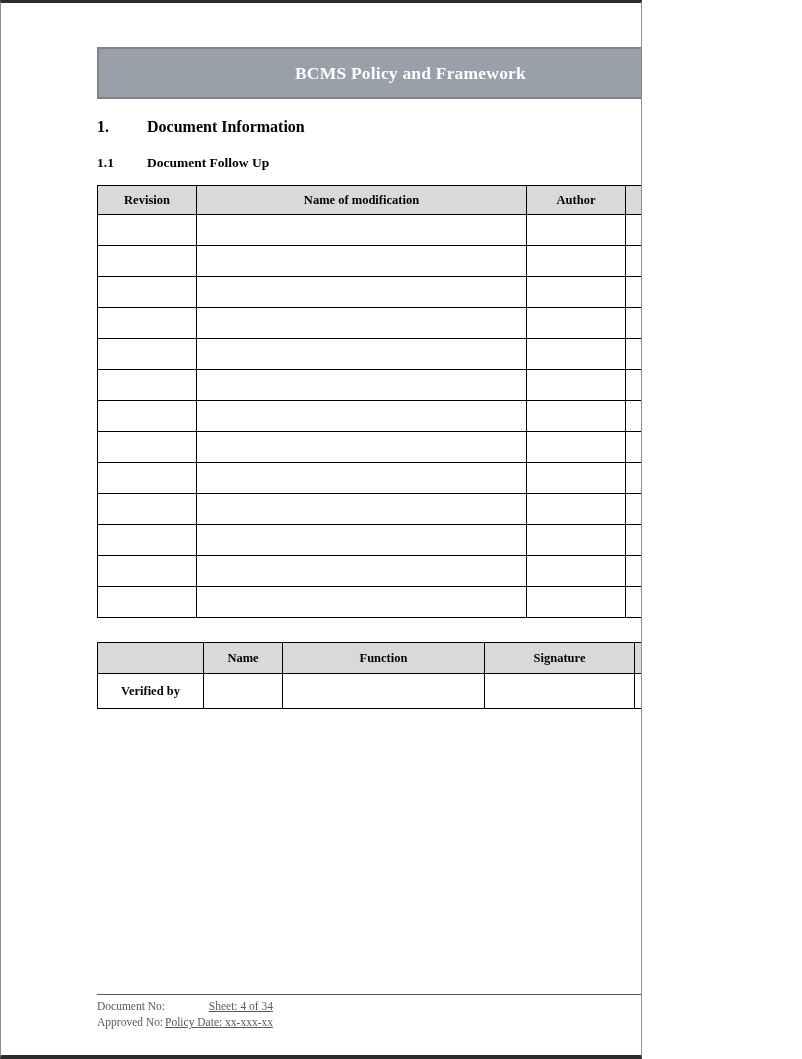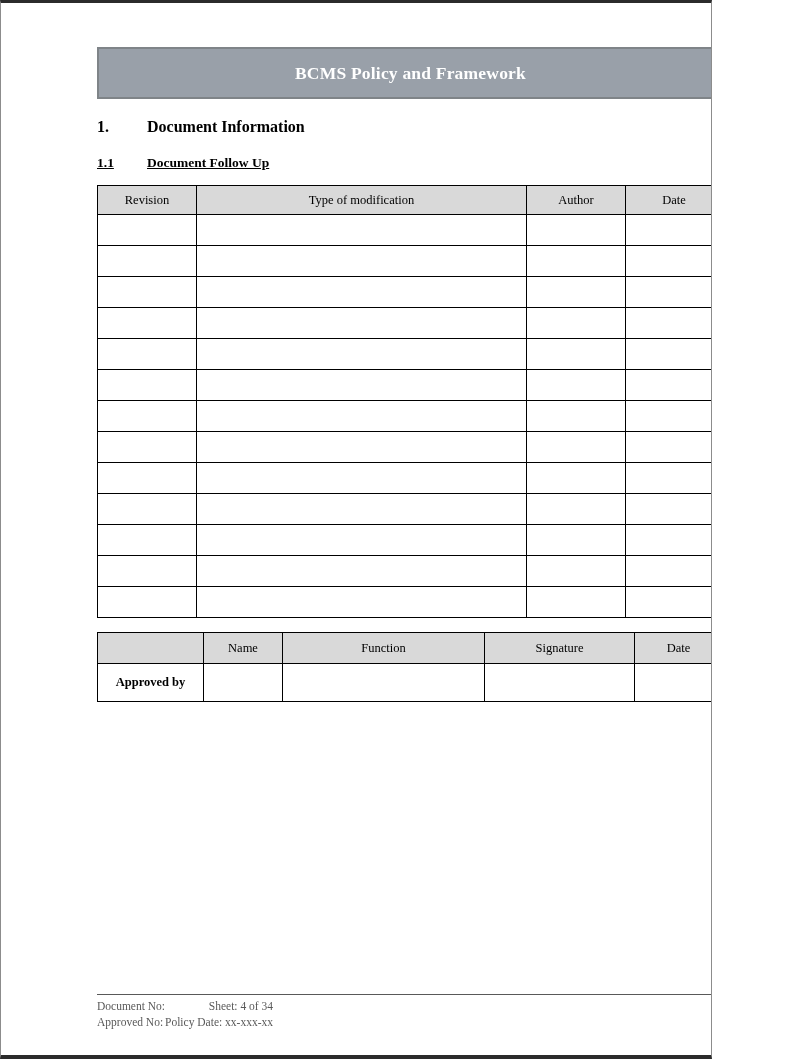--- a/index.html
+++ b/index.html
@@ -3,21 +3,21 @@
 <meta charset="utf-8">
 <style>
   html, body {
     margin: 0;
     padding: 0;
     background: #ffffff;
     font-family: "Liberation Serif", serif;
   }
   .page {
     position: relative;
-    width: 712px;
+    width: 642px;
     height: 1059px;
     box-sizing: border-box;
     background: #ffffff;
     border-top: 3px solid #2b2b2b;
     border-bottom: 4px solid #2b2b2b;
     border-left: 1px solid #8c8c8c;
     border-right: 1px solid #8c8c8c;
     overflow: hidden;
   }
   .content {
@@ -53,38 +53,38 @@
   }
   .h1 {
     margin-top: 20px;
     font-size: 16px;
     line-height: 16px;
   }
   .h2 {
     font-size: 13.5px;
     line-height: 14px;
   }
-  .h2-evolution { margin-top: 21px; text-decoration: underline; }
+  .h2-evolution { margin-top: 21px; }
   .h2-validity  { margin-top: 23px; }
   table.doc-table {
     border-collapse: collapse;
     table-layout: fixed;
     width: 625px;
   }
   .evolution-table { margin-top: 15px; }
-  .validity-table  { margin-top: 14px; }
+  .validity-table  { margin-top: 24px; }
   table.doc-table td, table.doc-table th {
     border: 1px solid var(--table-border, #000000);
     padding: 0 4px;
     font-size: 12.5px;
     overflow: hidden;
   }
   table.doc-table th {
     background: var(--table-header-bg, #d9d9d9);
-    font-weight: normal;
+    font-weight: bold;
     text-align: center;
     color: #000000;
   }
   .evolution-table th { height: 28px; }
   .evolution-table td { height: 30px; }
   .validity-table th { height: 30px; }
   .validity-table td.label-cell {
     font-weight: bold;
     text-align: center;
     color: #000000;
@@ -97,21 +97,21 @@
     top: 991px;
     width: 627px;
     border-top: 1px solid var(--footer-text, #595959);
     padding-top: 3px;
     display: flex;
     justify-content: flex-start;
     color: var(--footer-text, #595959);
     font-size: 11.5px;
     line-height: 16px;
   }
-  .footer .right { text-align: right; }
+  .footer .right { text-align: right; text-decoration: underline; }
 </style>
 </head>
 <body>
 
 <div class="page">
   <div class="content">
 
     <div class="banner">
       <span class="banner-title">BCMS Policy and Framework</span>
     </div>
@@ -129,21 +129,21 @@
     <table class="doc-table evolution-table">
       <colgroup>
         <col style="width:99px">
           <col style="width:330px">
           <col style="width:99px">
           <col style="width:97px">
       </colgroup>
       <thead>
         <tr>
           <th>Revision</th>
-          <th>Type of modification</th>
+          <th>Name of modification</th>
           <th>Author</th>
           <th>Date</th>
         </tr>
       </thead>
       <tbody>
           <tr>
             <td>&nbsp;</td>
             <td>&nbsp;</td>
             <td>&nbsp;</td>
             <td>&nbsp;</td>
@@ -235,22 +235,22 @@
       <thead>
         <tr>
           <th></th>
           <th>Name</th>
           <th>Function</th>
           <th>Signature</th>
           <th>Date</th>
         </tr>
       </thead>
       <tbody>
-        <tr class="v-row-1">
-          <td class="label-cell">Approved by</td>
+        <tr class="v-row-0">
+          <td class="label-cell">Verified by</td>
           <td>&nbsp;</td>
           <td>&nbsp;</td>
           <td>&nbsp;</td>
           <td>&nbsp;</td>
         </tr>
       </tbody>
     </table>
 
   </div>
 

